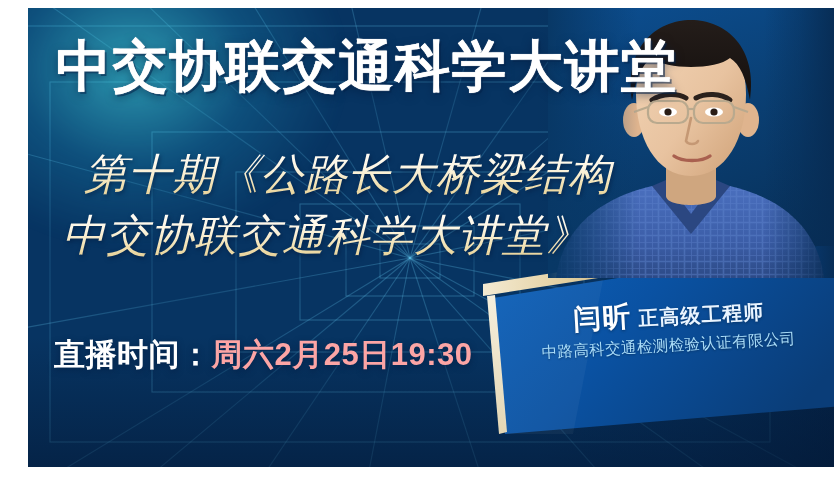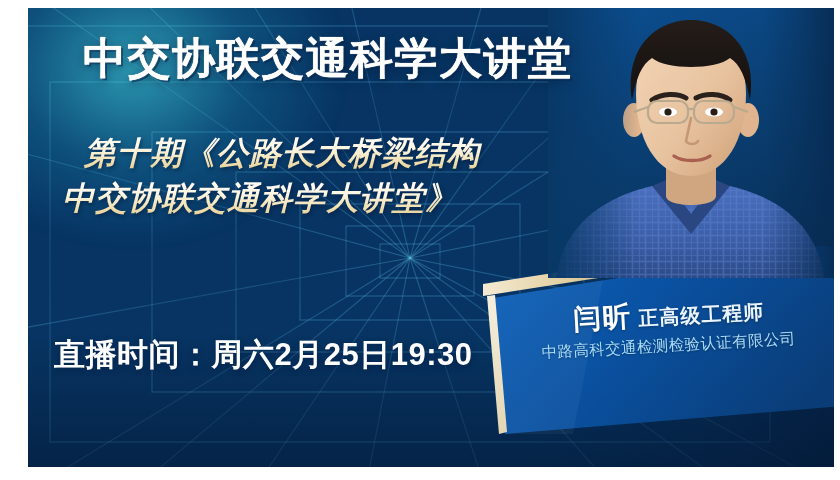--- a/index.html
+++ b/index.html
@@ -50,44 +50,44 @@
     text-shadow:0 1px 3px rgba(0,0,0,0.35);}
   .sp-title{font-size:20px;font-weight:bold;color:#e9f4ff;margin-left:7px;letter-spacing:1px;
     text-shadow:0 1px 3px rgba(0,0,0,0.3);}
   .sp-org{position:absolute;left:0;top:100px;width:372px;text-align:center;white-space:nowrap;
     font-size:15.5px;color:#a9dcf8;letter-spacing:0.4px;
     transform:rotate(-3.2deg);transform-origin:left center;
     text-shadow:0 1px 2px rgba(0,0,0,0.3);}
 
   
   #headline{position:absolute;left:28px;top:22px;z-index:20;
-    font-size:43px;font-weight:bold;color:#ffffff;letter-spacing:1.5px;white-space:nowrap;
+    font-size:55px;font-weight:bold;color:#ffffff;letter-spacing:1.5px;white-space:nowrap;
     text-shadow:
       0 0 1px rgba(255,255,255,0.9),
       2px 2px 0 rgba(4,35,75,0.55),
       0 3px 10px rgba(3,25,60,0.55);
     background:linear-gradient(180deg,#ffffff 0%,#ffffff 55%,#eef6ff 100%);
-    -webkit-background-clip:text;background-clip:text;margin-left:27px;}
-
-  
-  #subtitle{position:absolute;left:30px;top:123px;z-index:20;width:560px;
-    font-size:32px;font-style:italic;font-weight:bold;line-height:1.42;letter-spacing:1px;
+    -webkit-background-clip:text;background-clip:text;}
+
+  
+  #subtitle{position:absolute;left:30px;top:136px;z-index:20;width:560px;
+    font-size:43px;font-style:italic;font-weight:normal;line-height:1.42;letter-spacing:1px;
     white-space:nowrap;}
   #subtitle .ln{display:block;
     background:linear-gradient(180deg,#ffffff 0%,#fdf6e4 38%,#f0dfae 70%,#ddc386 100%);
     -webkit-background-clip:text;background-clip:text;color:transparent;
     filter:drop-shadow(1px 2px 2px rgba(3,25,60,0.65));}
   #subtitle .ln.l1{padding-left:26px;}
   #subtitle .ln.l2{padding-left:4px;}
 
   
   #livetime{position:absolute;left:26px;top:326px;z-index:20;white-space:nowrap;
     font-size:31px;font-weight:bold;letter-spacing:0.5px;}
   #livetime .lbl{color:#ffffff;text-shadow:0 2px 6px rgba(3,25,60,0.6);margin-top:48px;}
-  #livetime .val{color:#ffffff;text-shadow:0 2px 6px rgba(3,25,60,0.6);}
+  #livetime .val{color:#fca5a5;text-shadow:0 2px 6px rgba(3,25,60,0.6);}
 </style>
 </head>
 <body>
 
 <div id="poster">
 
   <div class="grid-layer">
     <svg viewBox="0 0 806 459" preserveAspectRatio="none" xmlns="http://www.w3.org/2000/svg">
       <defs>
         <linearGradient id="lineFade" x1="0" y1="0" x2="0" y2="1">

